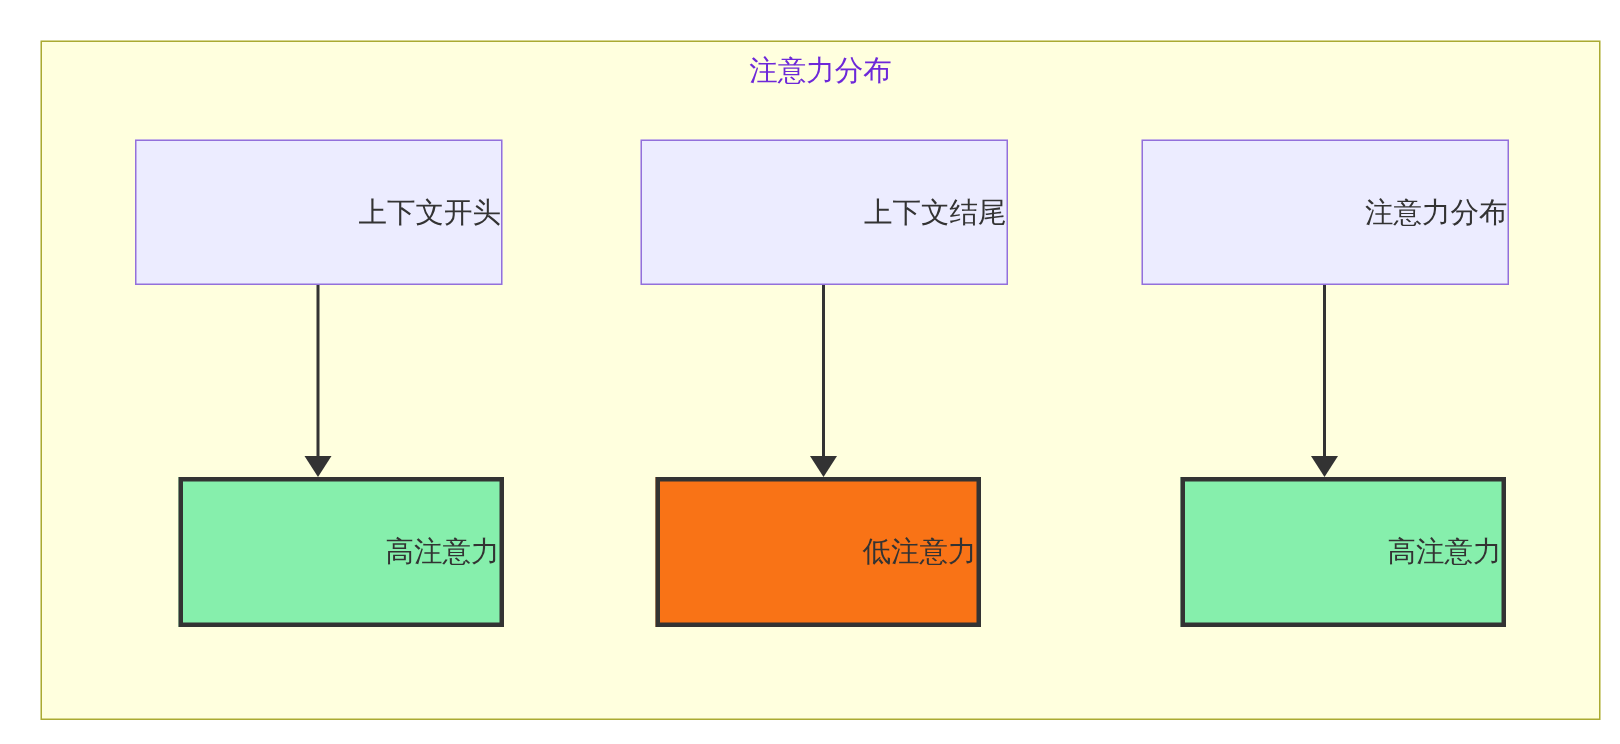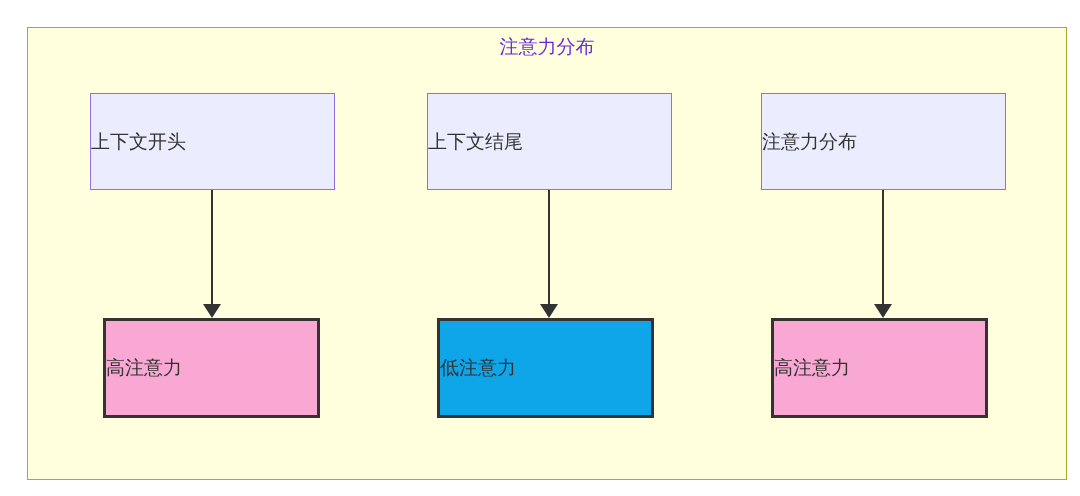--- a/index.html
+++ b/index.html
@@ -29,41 +29,41 @@
     top: 34px;
     width: 1040px;
     text-align: center;
     font-size: 19px;
     color: #6d28d9;
   }
   .node {
     position: absolute;
     display: flex;
     align-items: center;
-    justify-content: flex-start;
+    justify-content: flex-end;
     font-size: 19px;
     color: #333333;
     text-align: center;
     font-family: Liberation Serif, serif;
   }
   .source-node {
     top: 93px;
     width: 245px;
     height: 97px;
     background: #ececff;
     border: 1px solid #9370db;
   }
   .result-node {
     top: 318px;
     width: 217px;
     height: 100px;
     border: 3px solid #333333;
   }
-  .result-node.high { background: #f9a8d4; }
-  .result-node.low  { background: #0ea5e9; }
+  .result-node.high { background: #86efac; margin-left: 16px; }
+  .result-node.low  { background: #f97316; }
 
   .src-1 { left: 90px; }
   .src-2 { left: 427px; }
   .src-3 { left: 761px; }
   .res-1 { left: 103px; }
   .res-2 { left: 437px; }
   .res-3 { left: 771px; }
 
   .arrow {
     position: absolute;

